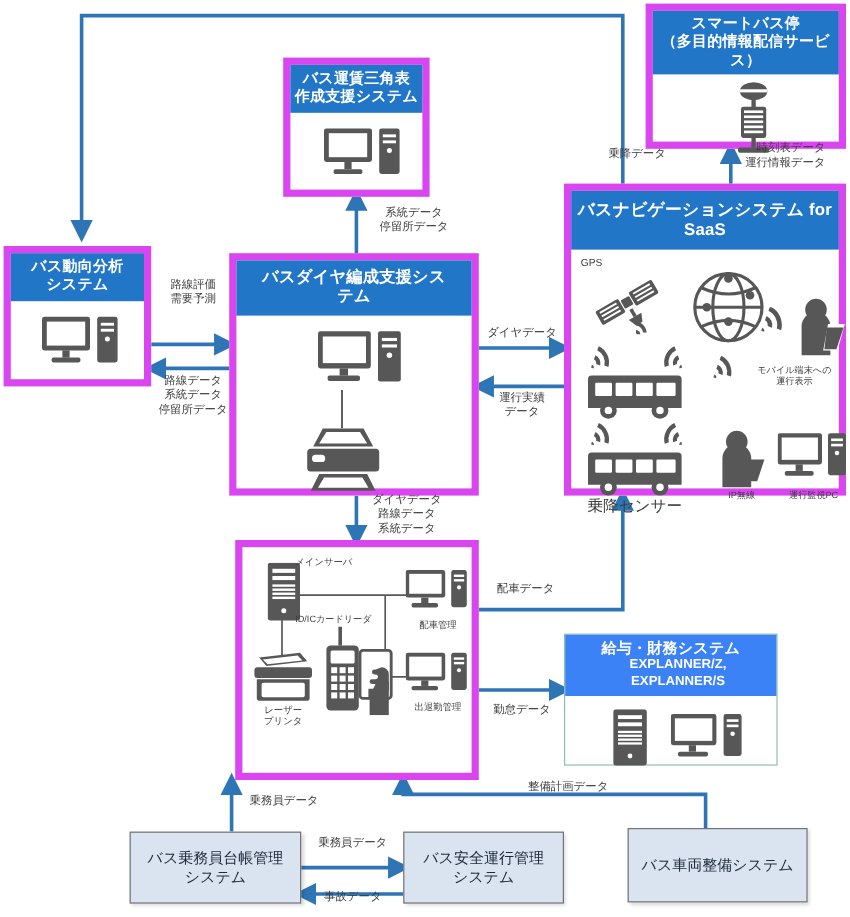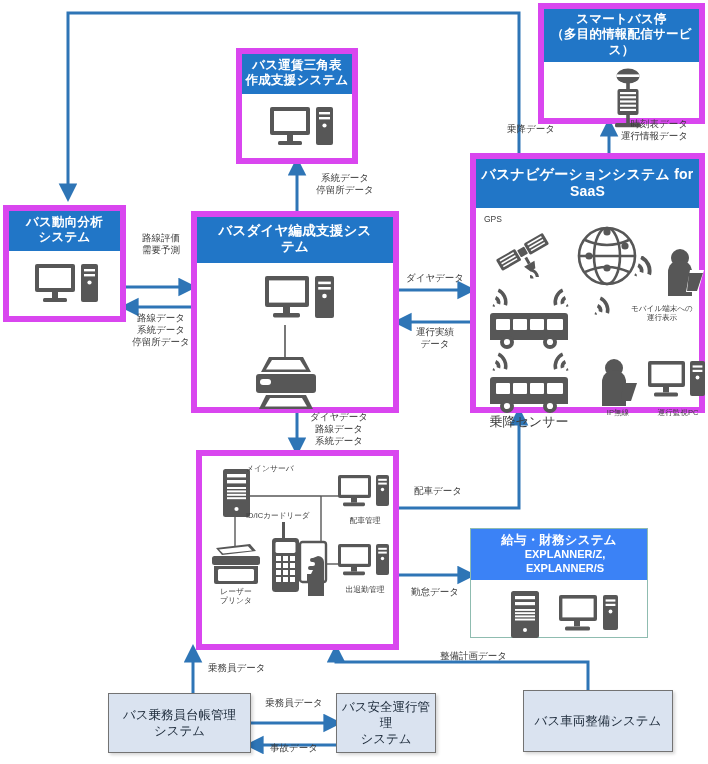--- a/index.html
+++ b/index.html
@@ -477,21 +477,21 @@
     </div>
   </div>
 
   <div class="flat" style="left:108px;top:693px;width:143px;height:60px;font-size:12.5px;">
     <div>
       <span>バス乗務員台帳管理</span><br>
       <span>システム</span>
     </div>
   </div>
 
-  <div class="flat" style="left:336px;top:693px;width:100px;height:60px;font-size:12.5px;">
+  <div class="flat" style="left:336px;top:693px;width:134px;height:60px;font-size:12.5px;">
     <div>
       <span>バス安全運行管理</span><br>
       <span>システム</span>
     </div>
   </div>
 
   <div class="flat" style="left:523px;top:690px;width:150px;height:62px;font-size:12.5px;">
     <div>バス車両整備システム</div>
   </div>
 

